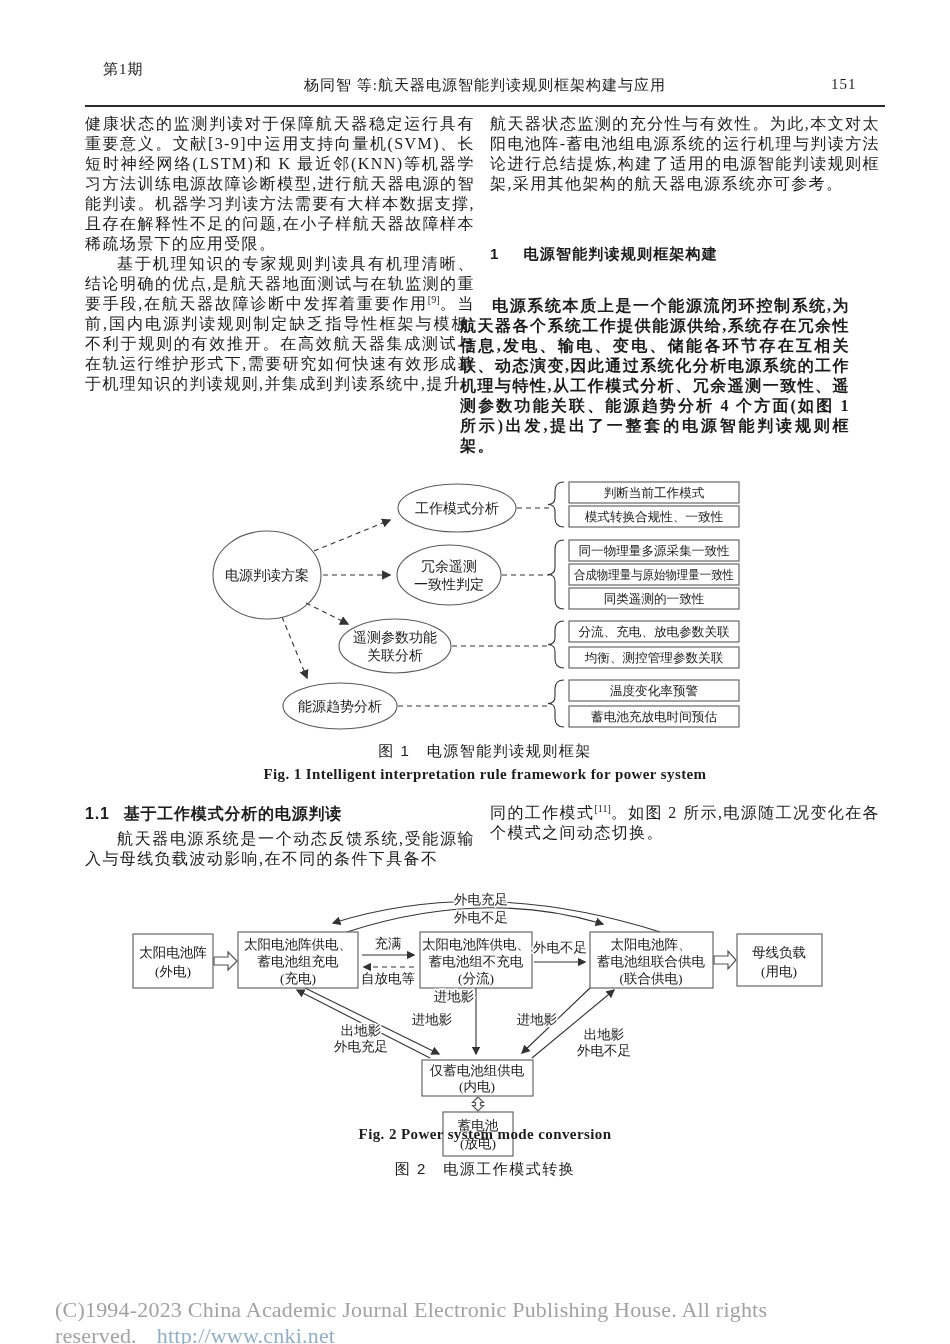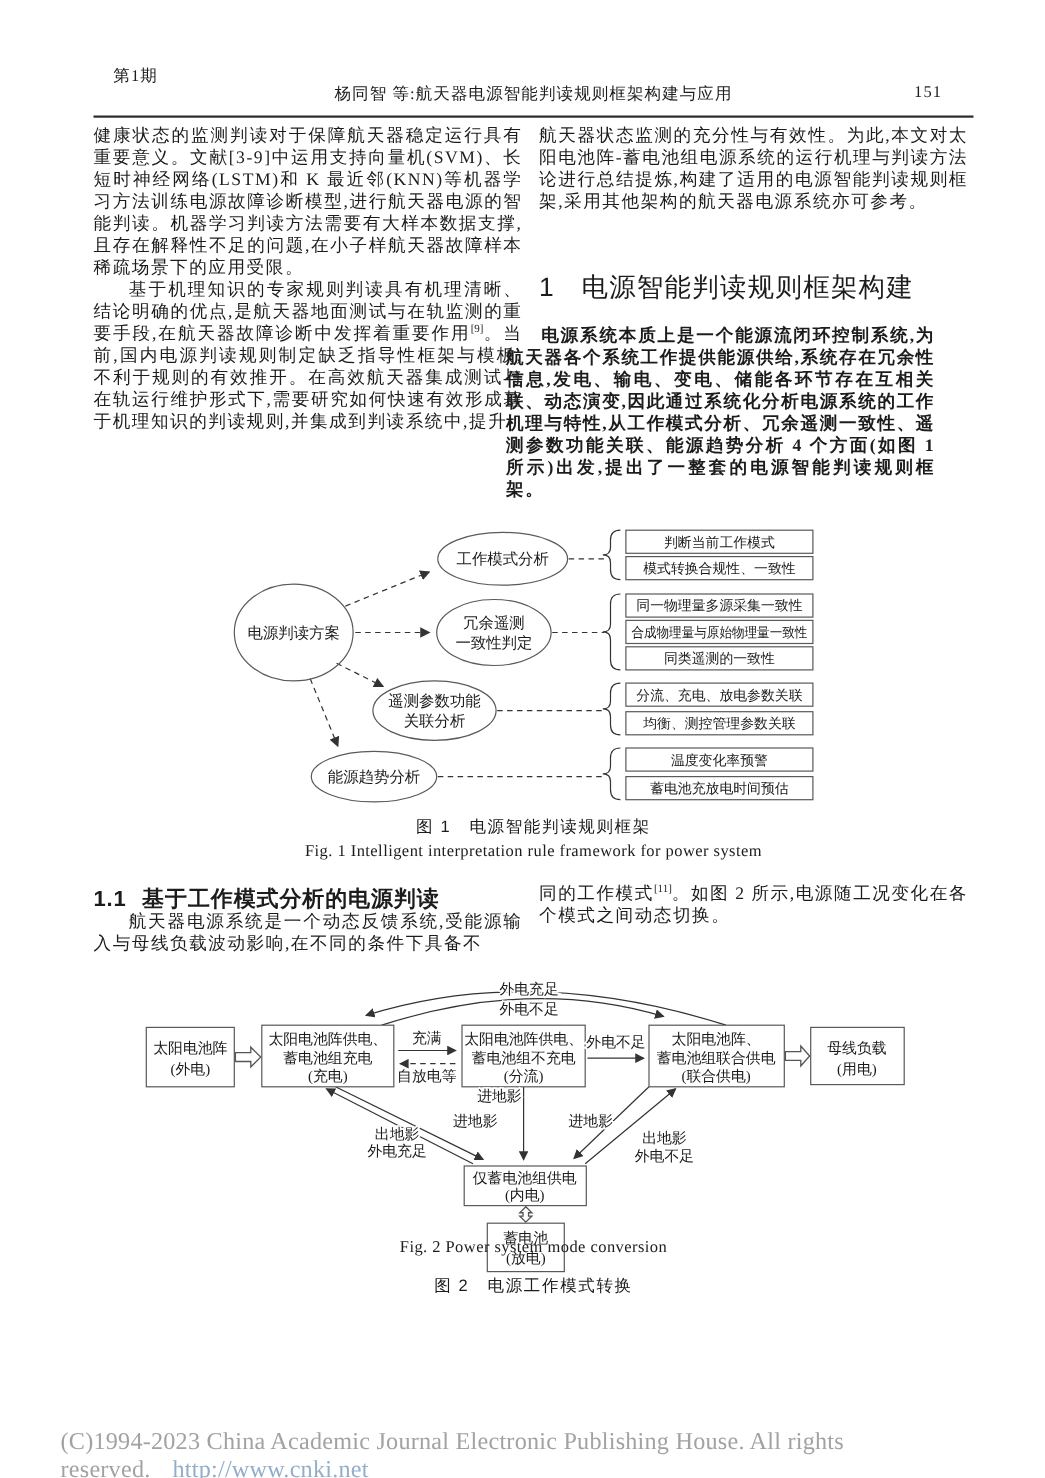--- a/index.html
+++ b/index.html
@@ -7,27 +7,27 @@
         font-family:"Liberation Serif","DejaVu Serif",serif;color:#1c1c1c;overflow:hidden;}
   .abs{position:absolute;}
   .zh{letter-spacing:1.4px;}
   .col{width:390px;font-size:16px;line-height:20px;text-align:justify;}
   .col p{margin:0;}
   .indent{text-indent:2em;}
   sup{font-size:10px;line-height:0;letter-spacing:0;}
   .hdr{font-size:15px;letter-spacing:1px;}
   .hdr-title{width:800px;text-align:center;}
   .rule{height:2px;background:#2a2a2a;}
-  .sec-h{font-family:"Liberation Sans","DejaVu Sans",sans-serif;font-weight:normal;font-size:24px;letter-spacing:1.2px;}
+  .sec-h{font-family:"Liberation Sans","DejaVu Sans",sans-serif;font-weight:bold;font-size:15px;letter-spacing:1.2px;}
   .sec-h .num{margin-right:24px;}
-  .subsec-h{font-family:"Liberation Sans","DejaVu Sans",sans-serif;font-weight:bold;font-size:20px;letter-spacing:0.8px;}
+  .subsec-h{font-family:"Liberation Sans","DejaVu Sans",sans-serif;font-weight:bold;font-size:16px;letter-spacing:0.8px;}
   .subsec-h .num{margin-right:14px;}
   .cap-zh{width:800px;text-align:center;font-family:"Liberation Sans","DejaVu Sans",sans-serif;
           font-size:15px;letter-spacing:1.5px;}
-  .cap-en{width:800px;text-align:center;font-size:15px;letter-spacing:0.4px;}
+  .cap-en{width:800px;text-align:center;font-size:15px;letter-spacing:0.4px;font-weight:bold;}
   .footer{font-size:22px;color:#a2a2a4;letter-spacing:0.2px;}
   .footer a{color:#92aec8;text-decoration:none;margin-left:20px;}
   svg text{font-family:"Liberation Serif","DejaVu Serif",serif;fill:#1a1a1a;}
   .el-t{font-size:14px;text-anchor:middle;}
   .bx-t{font-size:12.6px;text-anchor:middle;}
   .n-t{font-size:13.5px;text-anchor:middle;}
   .lb{font-size:13.5px;text-anchor:middle;paint-order:stroke;stroke:#ffffff;stroke-width:3px;fill:#1a1a1a;}
   .shape{fill:none;stroke:#5a5a5a;stroke-width:1.1;}
   .wshape{fill:#ffffff;stroke:#5a5a5a;stroke-width:1.1;}
   .ln{fill:none;stroke:#333333;stroke-width:1.1;}

